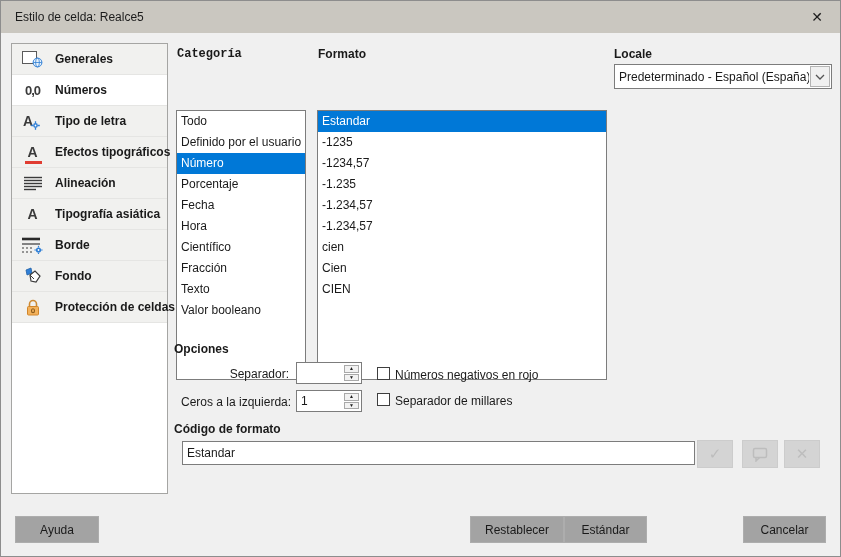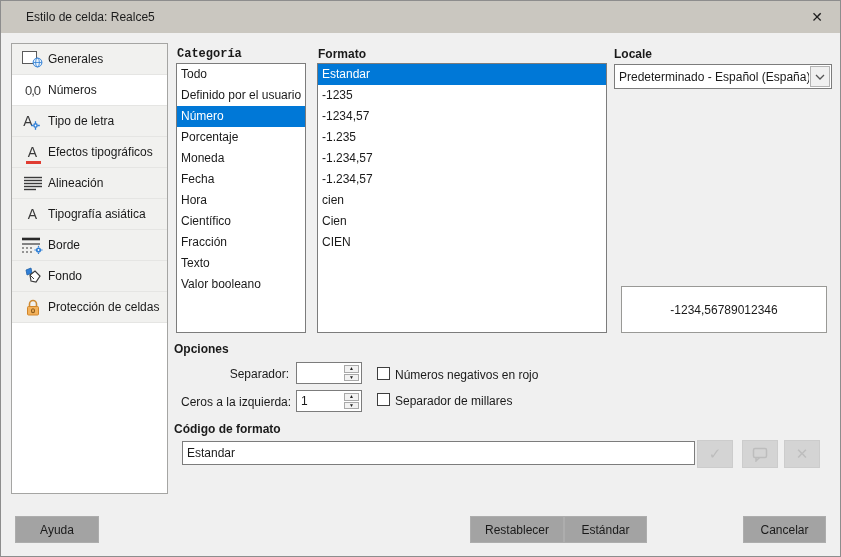--- a/index.html
+++ b/index.html
@@ -5,49 +5,49 @@
   * { margin:0; padding:0; box-sizing:border-box; }
   body { background:#555; font-family:"Liberation Sans", sans-serif; }
   .window {
     position:relative; width:841px; height:557px;
     background:#f0f0f0; border:1px solid #8d8d8d;
     font-family:"Liberation Sans", sans-serif; font-size:12px; color:#1a1a1a;
     overflow:hidden;
   }
   .titlebar {
     position:absolute; left:0; top:0; right:0; height:32px;
-    background:#cac7c0; display:flex; align-items:center; padding-left:25px;
+    background:#cac7c0; display:flex; align-items:center; padding-left:14px;
   }
   .title-text { font-size:12px; color:#1c1c1c; }
   .close-btn {
     position:absolute; right:0; top:0; width:46px; height:32px;
     display:flex; align-items:center; justify-content:center;
     font-size:14px; color:#1c1c1c; cursor:default;
   }
   
   .sidebar {
     position:absolute; left:10px; top:42px; width:157px; height:451px;
     background:#fff; border:1px solid #a5a5a3;
   }
   .side-item {
-    height:31px; display:flex; align-items:center; gap:2px;
+    height:31px; display:flex; align-items:center; gap:9px;
     padding-left:7px; background:#f1f1ef; border-bottom:1px solid #e5e5e3;
-    white-space:nowrap; cursor:default;
+    white-space:nowrap; cursor:default;font-weight:bold;
   }
   .side-item.selected { background:#ffffff; }
   .side-icon { width:27px; min-width:27px; display:flex; align-items:center; justify-content:center; }
   .num-glyph { font-size:13px; color:#3a3a3a; letter-spacing:-1px; }
   .a-glyph { font-size:14px; color:#3a3a3a; position:relative; line-height:1; }
   .a-underline { position:absolute; left:-2px; right:-4px; bottom:-5px; height:3px; background:#e03c31; }
   .gear-pos { position:absolute; right:-7px; bottom:-4px; }
   
   .group-label { position:absolute; font-weight:bold; color:#1a1a1a; white-space:nowrap; }
   
   .listbox {
-    position:absolute; background:#fff; border:1px solid #7c7c7c; overflow:hidden;
+    position:absolute; background:#fff; border:1px solid #7c7c7c; overflow:hidden;margin-top:47px;
   }
   .list-item { height:21px; line-height:21px; padding-left:4px; white-space:nowrap; cursor:default; }
   .list-item.selected { background:#0078d7; color:#fff; }
   
   .combobox {
     position:absolute; left:613px; top:63px; width:218px; height:25px;
     background:#fff; border:1px solid #7c7c7c; display:flex; align-items:center;
   }
   .combo-text { flex:1; padding-left:4px; white-space:nowrap; overflow:hidden; }
   .combo-arrow {
@@ -224,21 +224,20 @@
       <span>Protección de celdas</span>
     </div>
   </div>
 
   <div class="group-label" style="left:176px; top:46px;font-family:Liberation Mono, monospace;">Categoría</div>
   <div class="listbox" style="left:175px; top:62px; width:130px; height:270px;">
     <div class="list-item">Todo</div>
     <div class="list-item">Definido por el usuario</div>
     <div class="list-item selected">Número</div>
     <div class="list-item">Porcentaje</div>
-    <div class="list-item">Moneda</div>
     <div class="list-item">Fecha</div>
     <div class="list-item">Hora</div>
     <div class="list-item">Científico</div>
     <div class="list-item">Fracción</div>
     <div class="list-item">Texto</div>
     <div class="list-item">Valor booleano</div>
   </div>
 
   <div class="group-label" style="left:317px; top:46px;">Formato</div>
   <div class="listbox" style="left:316px; top:62px; width:290px; height:270px;">
@@ -256,23 +255,20 @@
   <div class="group-label" style="left:613px; top:46px;">Locale</div>
   <div class="combobox">
     <span class="combo-text">Predeterminado - Español (España)</span>
     <span class="combo-arrow">
       <svg width="10" height="6" viewBox="0 0 10 6">
         <polyline points="1,1 5,5 9,1" fill="none" stroke="#555" stroke-width="1.3"></polyline>
       </svg>
     </span>
   </div>
 
-  <div class="preview-box">
-    <span>-1234,56789012346</span>
-  </div>
 
   <div class="group-label" style="left:173px; top:341px;">Opciones</div>
 
   <div class="field-label right-label" style="left:180px; top:366px; width:108px;">Separador:</div>
   <div class="spinner" style="left:295px; top:361px;">
     <input type="text" value="" style="">
     <span class="spin-btns">
       <span class="spin-btn">
           <span>▲</span>
         </span>

